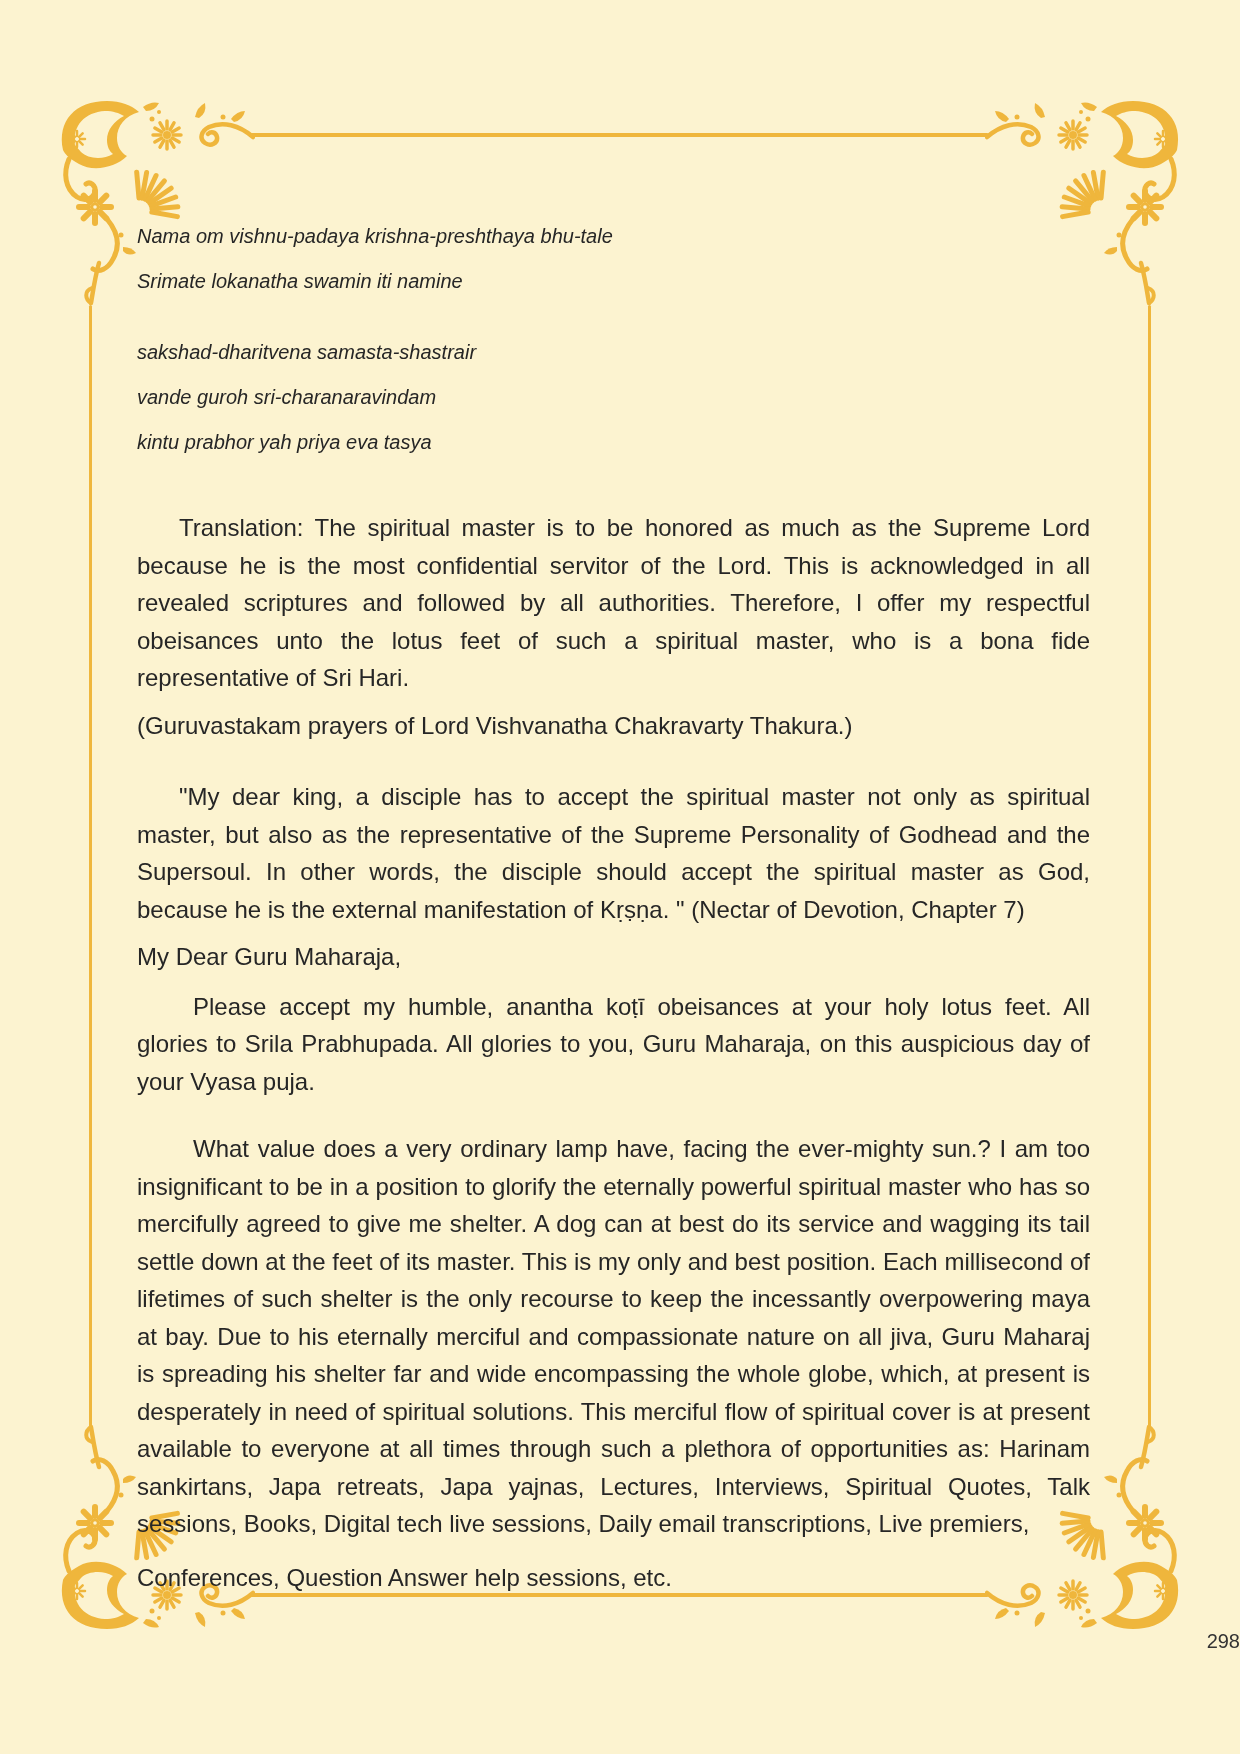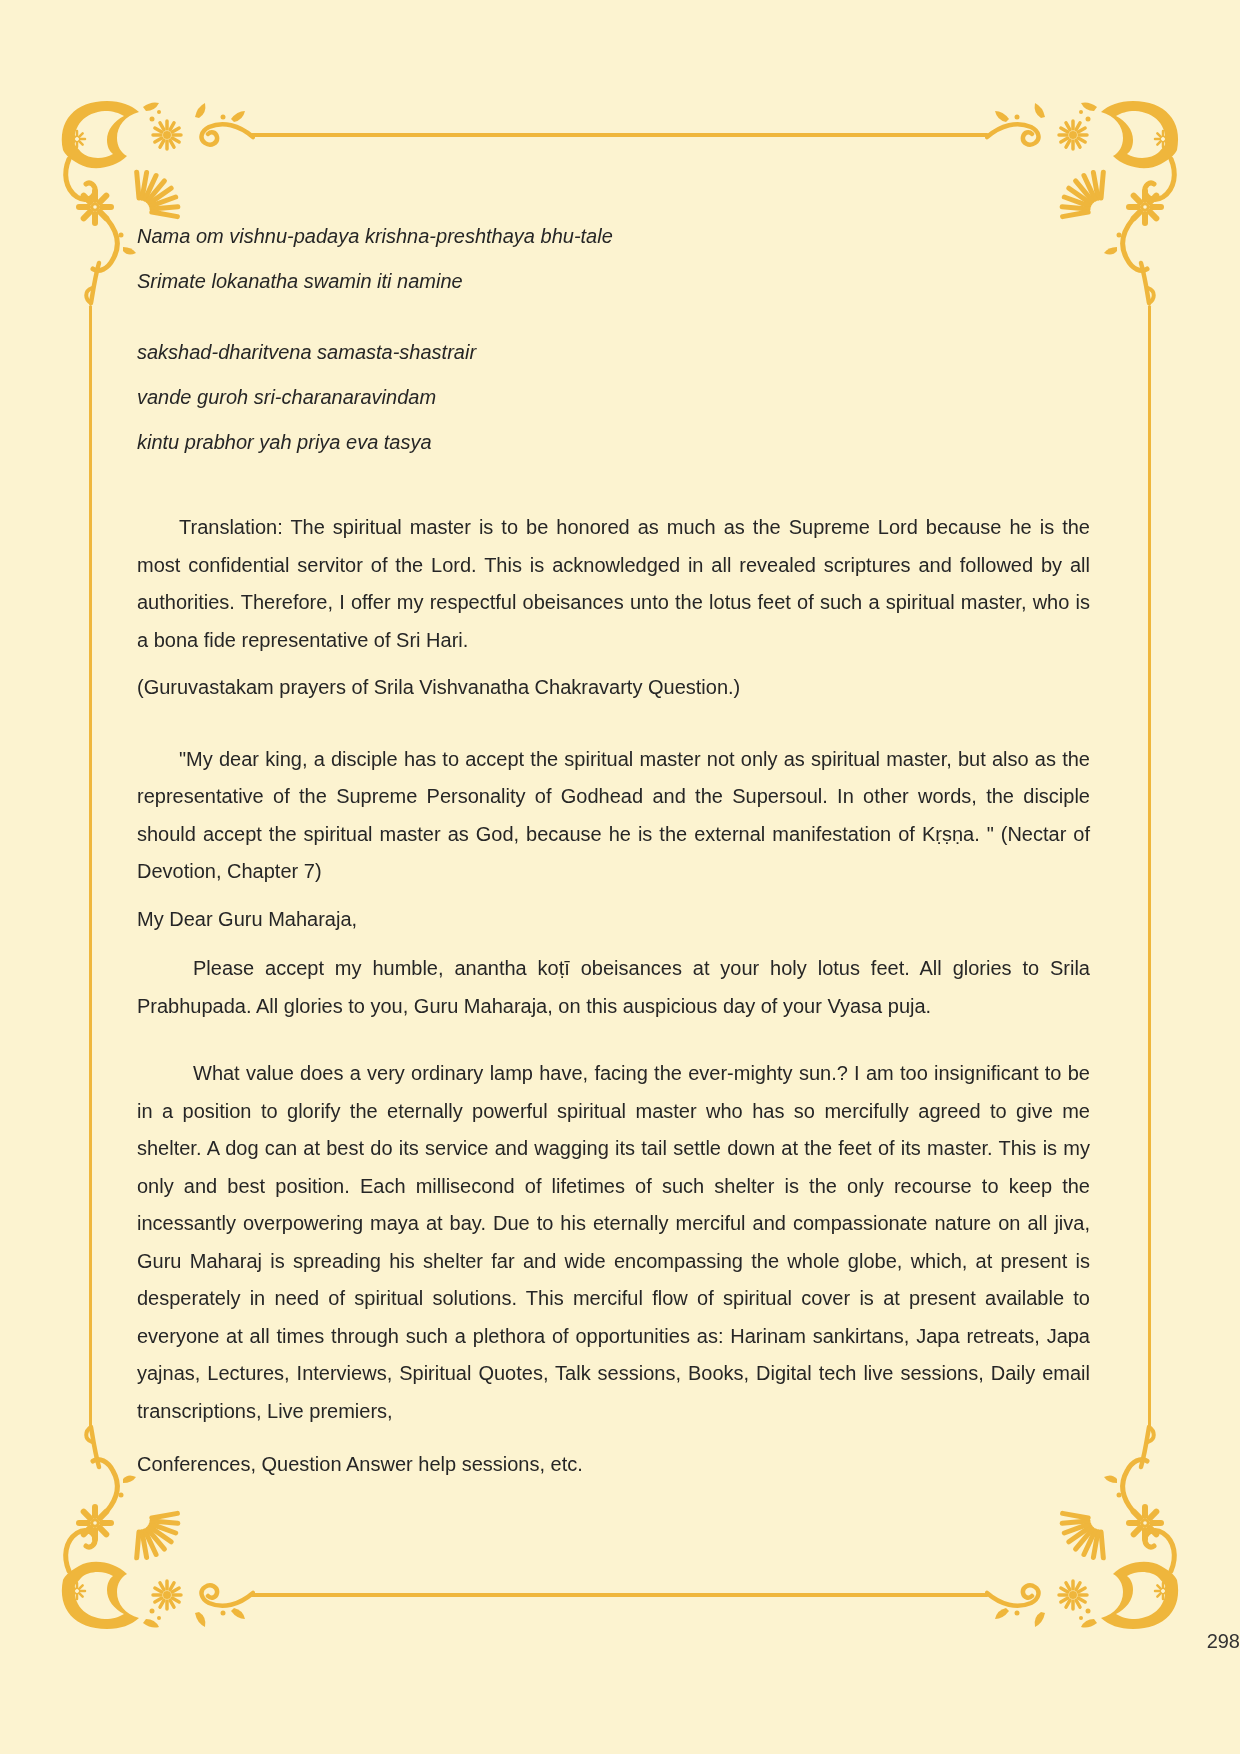--- a/index.html
+++ b/index.html
@@ -17,21 +17,21 @@
   .rule-h.bottom{left:249px;top:1593px;width:740px;}
   .rule-v{position:absolute;width:3px;background:#efb63c;border-radius:2px;}
   .rule-v.left{left:89px;top:305px;height:1122px;}
   .rule-v.right{left:1148px;top:305px;height:1122px;}
 
   
   .content{position:absolute;left:137px;right:150px;top:214px;color:#262626;}
   .verse p{margin:0;font-style:italic;font-size:20px;line-height:45px;}
   .verse.stanza-1{margin-bottom:26px;}
   .verse.stanza-2{margin-bottom:44px;}
-  .para{margin:0 0 10px 0;font-size:20px;line-height:37.5px;}
+  .para{margin:0 0 10px 0;font-size:24px;line-height:37.5px;}
   .jus{text-align:justify;}
   .ind-sm{text-indent:42px;}
   .ind-lg{text-indent:56px;}
   .para.attribution{margin-bottom:34px;}
   .para.salutation{margin-bottom:12px;}
   .para.obeisance{margin-bottom:30px;}
   .para.glorification{margin-bottom:16px;}
   .page-number{position:absolute;left:0;width:1240px;top:1630px;text-align:right;
     font-size:20px;color:#333;}
 </style>
@@ -144,21 +144,21 @@
     </div>
 
     <div class="verse stanza-2">
       <p>sakshad-dharitvena samasta-shastrair</p>
       <p>vande guroh sri-charanaravindam</p>
       <p>kintu prabhor yah priya eva tasya</p>
     </div>
 
     <p class="para jus ind-sm">Translation: The spiritual master is to be honored as much as the Supreme Lord because he is the most confidential servitor of the Lord. This is acknowledged in all revealed scriptures and followed by all authorities. Therefore, I offer my respectful obeisances unto the lotus feet of such a spiritual master, who is a bona fide representative of Sri Hari.</p>
 
-    <p class="para attribution">(Guruvastakam prayers of Srila Vishvanatha Chakravarty Question.)</p>
+    <p class="para attribution">(Guruvastakam prayers of Lord Vishvanatha Chakravarty Thakura.)</p>
 
     <p class="para jus ind-sm">"My dear king, a disciple has to accept the spiritual master not only as spiritual master, but also as the representative of the Supreme Personality of Godhead and the Supersoul. In other words, the disciple should accept the spiritual master as God, because he is the external manifestation of Kṛṣṇa. " (Nectar of Devotion, Chapter 7)</p>
 
     <p class="para salutation">My Dear Guru Maharaja,</p>
 
     <p class="para jus ind-lg obeisance">Please accept my humble, anantha koṭī obeisances at your holy lotus feet. All glories to Srila Prabhupada. All glories to you, Guru Maharaja, on this auspicious day of your Vyasa puja.</p>
 
     <p class="para jus ind-lg glorification">What value does a very ordinary lamp have, facing the ever-mighty sun.? I am too insignificant to be in a position to glorify the eternally powerful spiritual master who has so mercifully agreed to give me shelter. A dog can at best do its service and wagging its tail settle down at the feet of its master. This is my only and best position. Each millisecond of lifetimes of such shelter is the only recourse to keep the incessantly overpowering maya at bay. Due to his eternally merciful and compassionate nature on all jiva, Guru Maharaj is spreading his shelter far and wide encompassing the whole globe, which, at present is desperately in need of spiritual solutions. This merciful flow of spiritual cover is at present available to everyone at all times through such a plethora of opportunities as: Harinam sankirtans, Japa retreats, Japa yajnas, Lectures, Interviews, Spiritual Quotes, Talk sessions, Books, Digital tech live sessions, Daily email transcriptions, Live premiers,</p>
 
     <p class="para">Conferences,  Question Answer help sessions, etc.</p>

